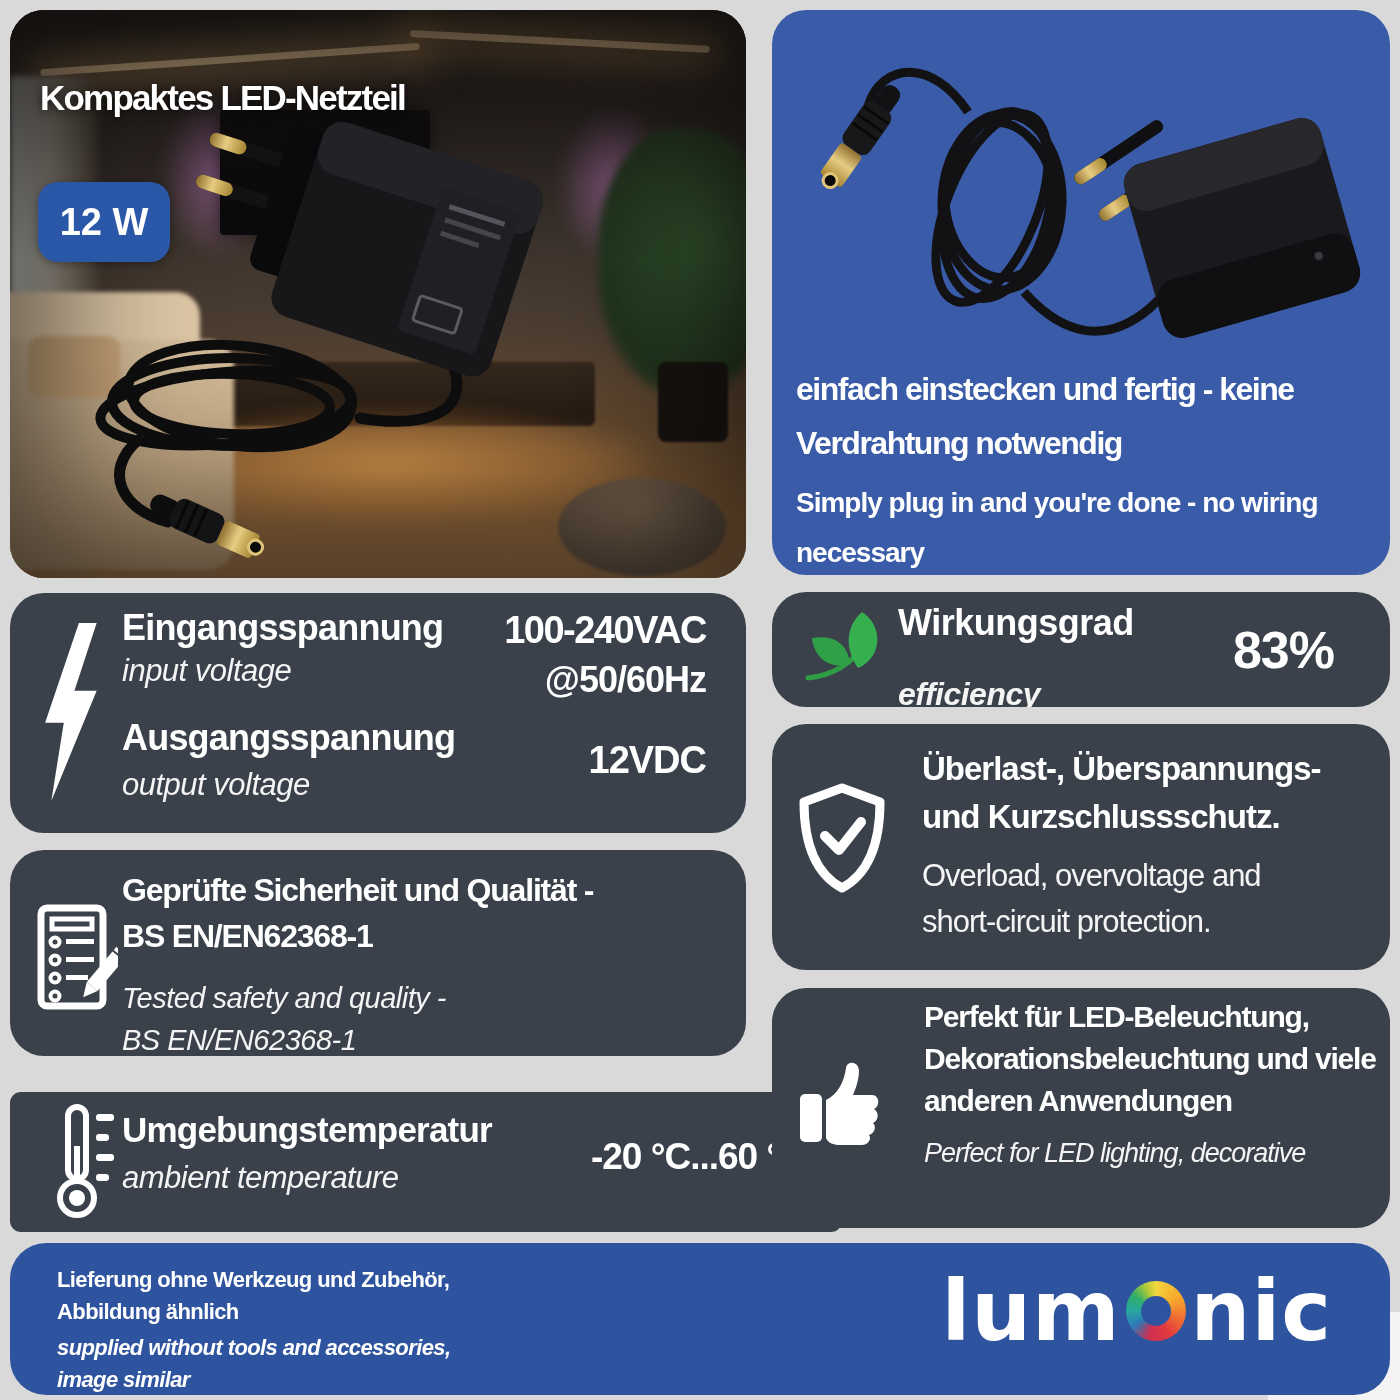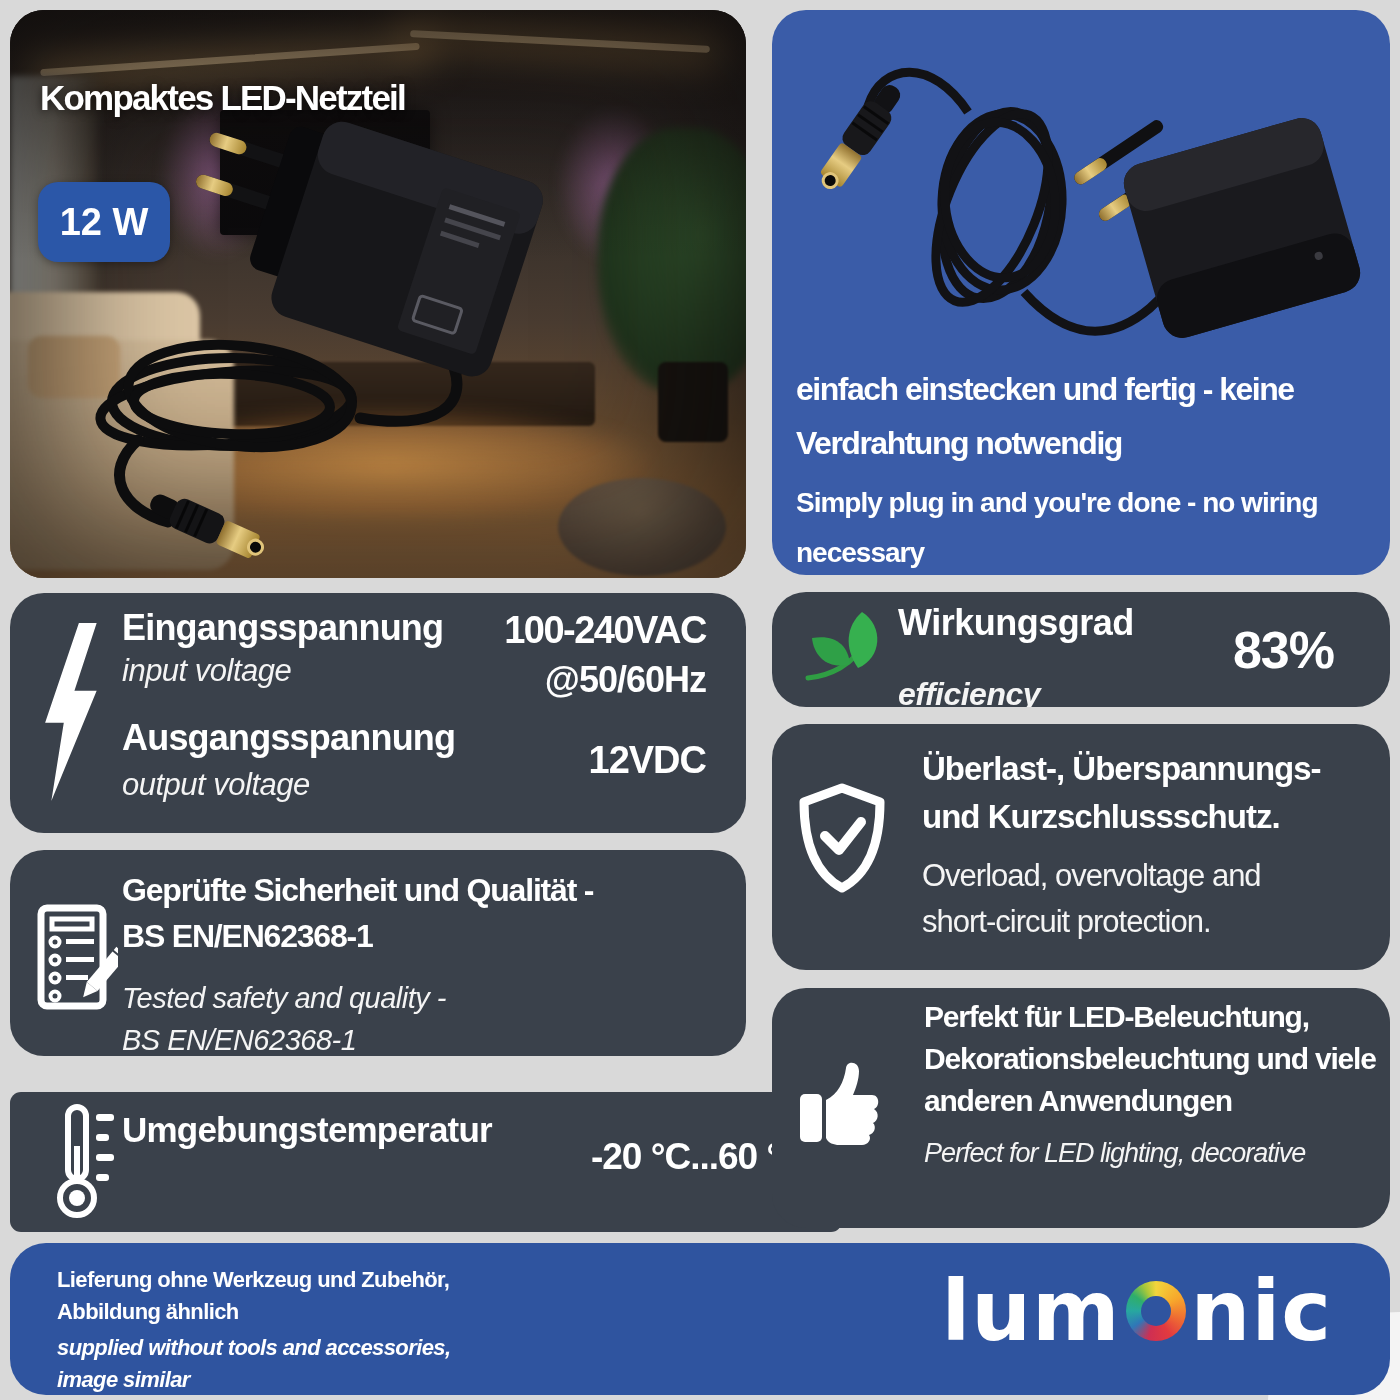--- a/index.html
+++ b/index.html
@@ -293,20 +293,21 @@
       <rect x="22" y="5" width="18" height="72" rx="9" fill="none" stroke="#ffffff" stroke-width="6"></rect>
       <rect x="28" y="44" width="6" height="36" fill="#ffffff"></rect>
       <circle cx="31" cy="96" r="17" fill="none" stroke="#ffffff" stroke-width="6"></circle>
       <circle cx="31" cy="96" r="8" fill="#ffffff"></circle>
       <rect x="50" y="12" width="18" height="7" rx="3" fill="#ffffff"></rect>
       <rect x="50" y="32" width="13" height="7" rx="3" fill="#ffffff"></rect>
       <rect x="50" y="52" width="18" height="7" rx="3" fill="#ffffff"></rect>
       <rect x="50" y="72" width="13" height="7" rx="3" fill="#ffffff"></rect>
     </svg>
     <div class="de l1">Umgebungstemperatur</div>
+    <div class="en l2">ambient temperature</div>
     <div class="val v1">-20 °C...60 °C</div>
   </section>
 
   <section class="panel dark app">
     <svg class="icon" style="left:22px;top:66px;" width="92" height="94" viewBox="0 0 92 94">
       <rect x="6" y="40" width="22" height="48" rx="5" fill="#ffffff"></rect>
       <path d="M32 84 L32 46 C 44 40, 50 28, 52 14 C 53 6, 65 7, 65 17 C 65 25, 62 34, 59 41 L 78 41 C 86 41, 86 53, 80 55 C 86 59, 84 67, 79 69 C 83 73, 80 80, 75 81 C 78 85, 74 91, 68 91 L 45 91 C 40 91, 34 89, 32 84 Z" fill="#ffffff"></path>
     </svg>
     <div class="de d1">Perfekt für LED-Beleuchtung,</div>
     <div class="de d2">Dekorationsbeleuchtung und viele</div>

